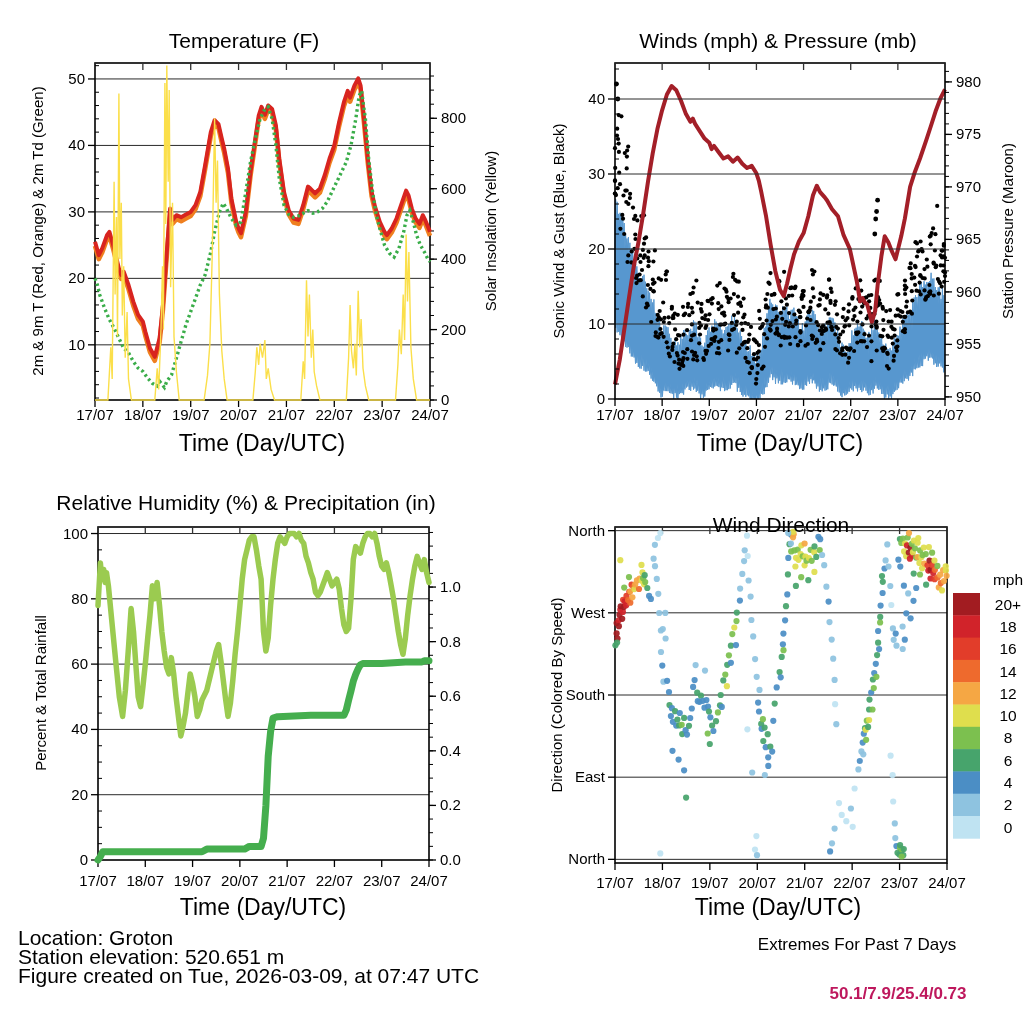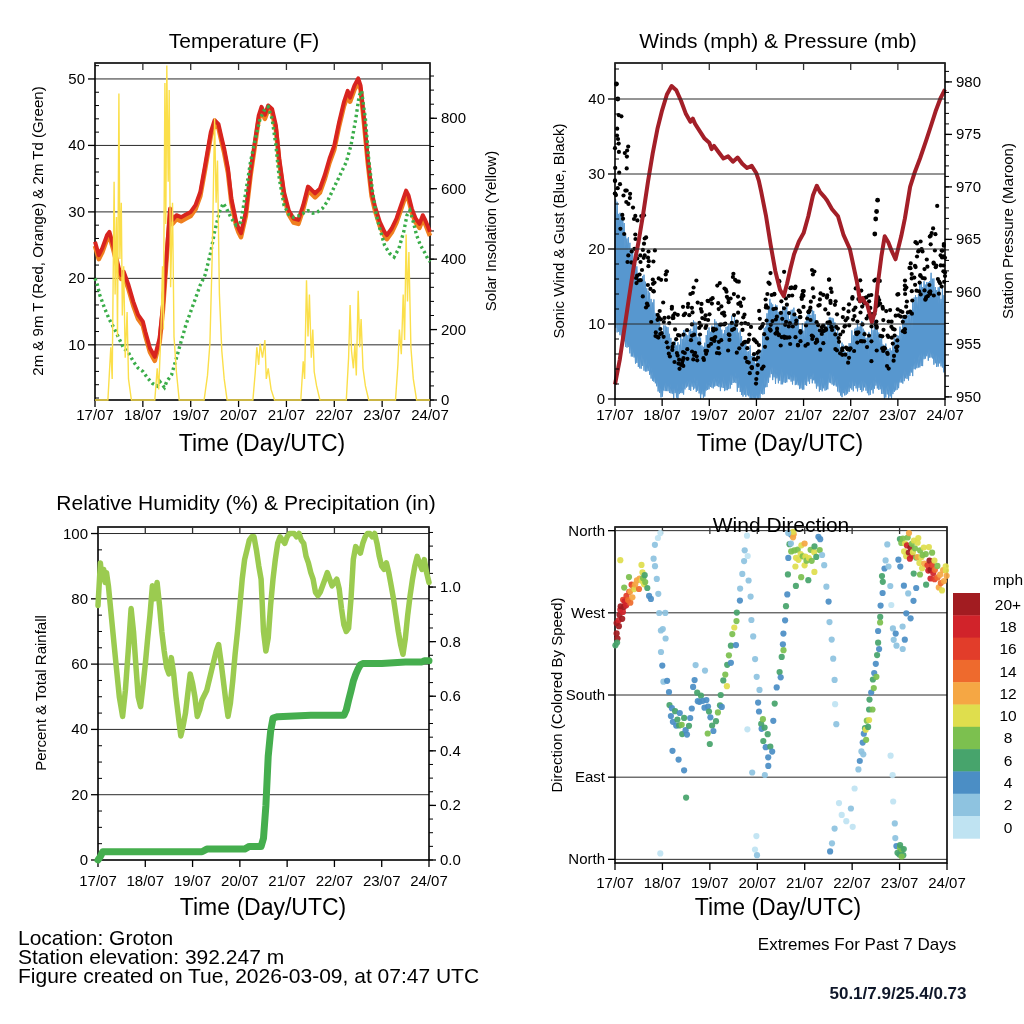--- a/index.html
+++ b/index.html
@@ -1392,19 +1392,19 @@
   <div class="ylab" style="left:40px;top:693px;">Percent &amp; Total Rainfall</div>
   <div class="ylab" style="left:556px;top:695px;">Direction (Colored By Speed)</div>
 
   <div class="xlab" style="left:262px;top:430px;">Time (Day/UTC)</div>
   <div class="xlab" style="left:780px;top:430px;">Time (Day/UTC)</div>
   <div class="xlab" style="left:263px;top:894px;">Time (Day/UTC)</div>
   <div class="xlab" style="left:778px;top:894px;">Time (Day/UTC)</div>
 
   <div class="foot">
     <div>Location: Groton</div>
-    <div>Station elevation: 392.247 m</div>
+    <div>Station elevation: 520.651 m</div>
     <div>Figure created on Tue, 2026-03-09, at 07:47 UTC</div>
   </div>
 
   <div class="extc" style="left:857px;top:935px;">Extremes For Past 7 Days</div>
-  <div class="extc extv" style="left: 898px; top: 984px; color: #0f172a;">50.1/7.9/25.4/0.73</div>
+  <div class="extc extv" style="left: 898px; top: 984px; color: #be185d;">50.1/7.9/25.4/0.73</div>
 </div>
 
 </body></html>

